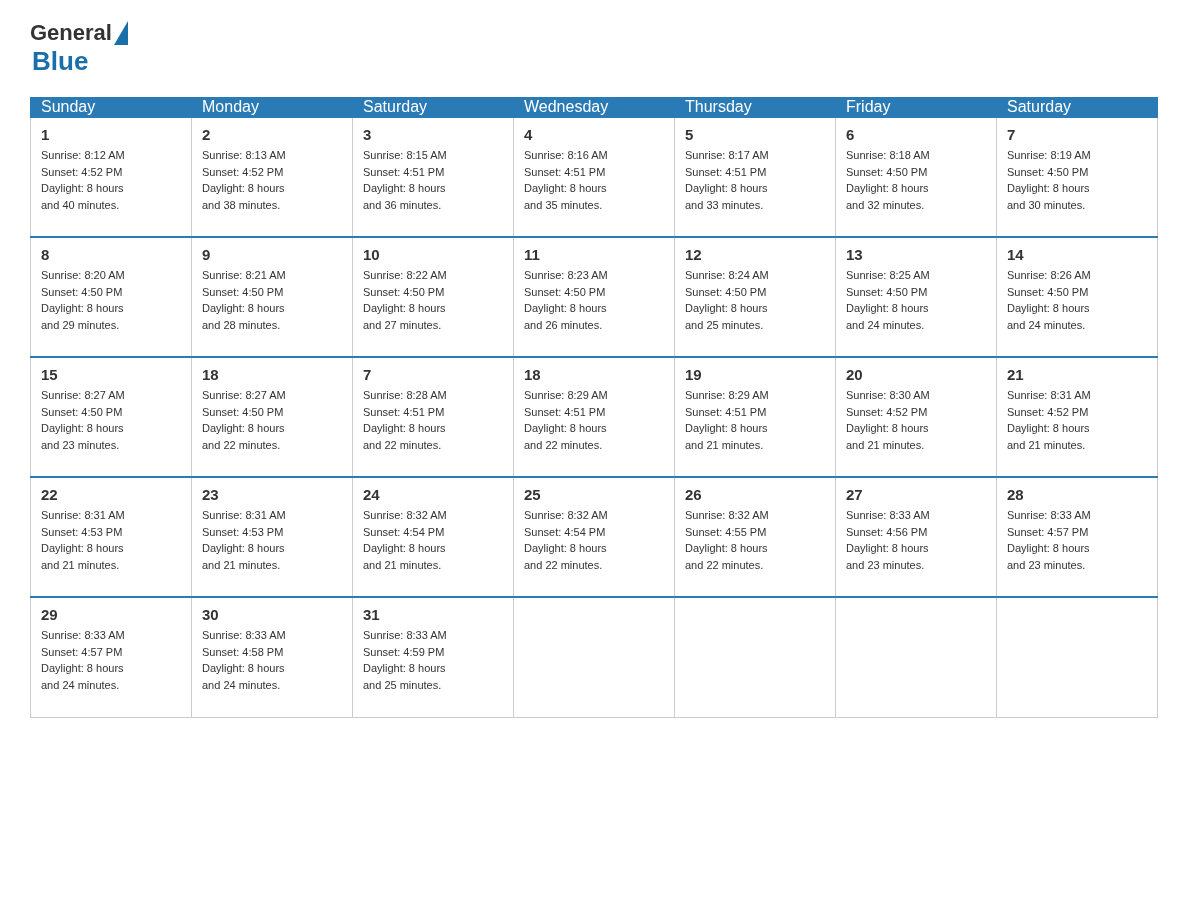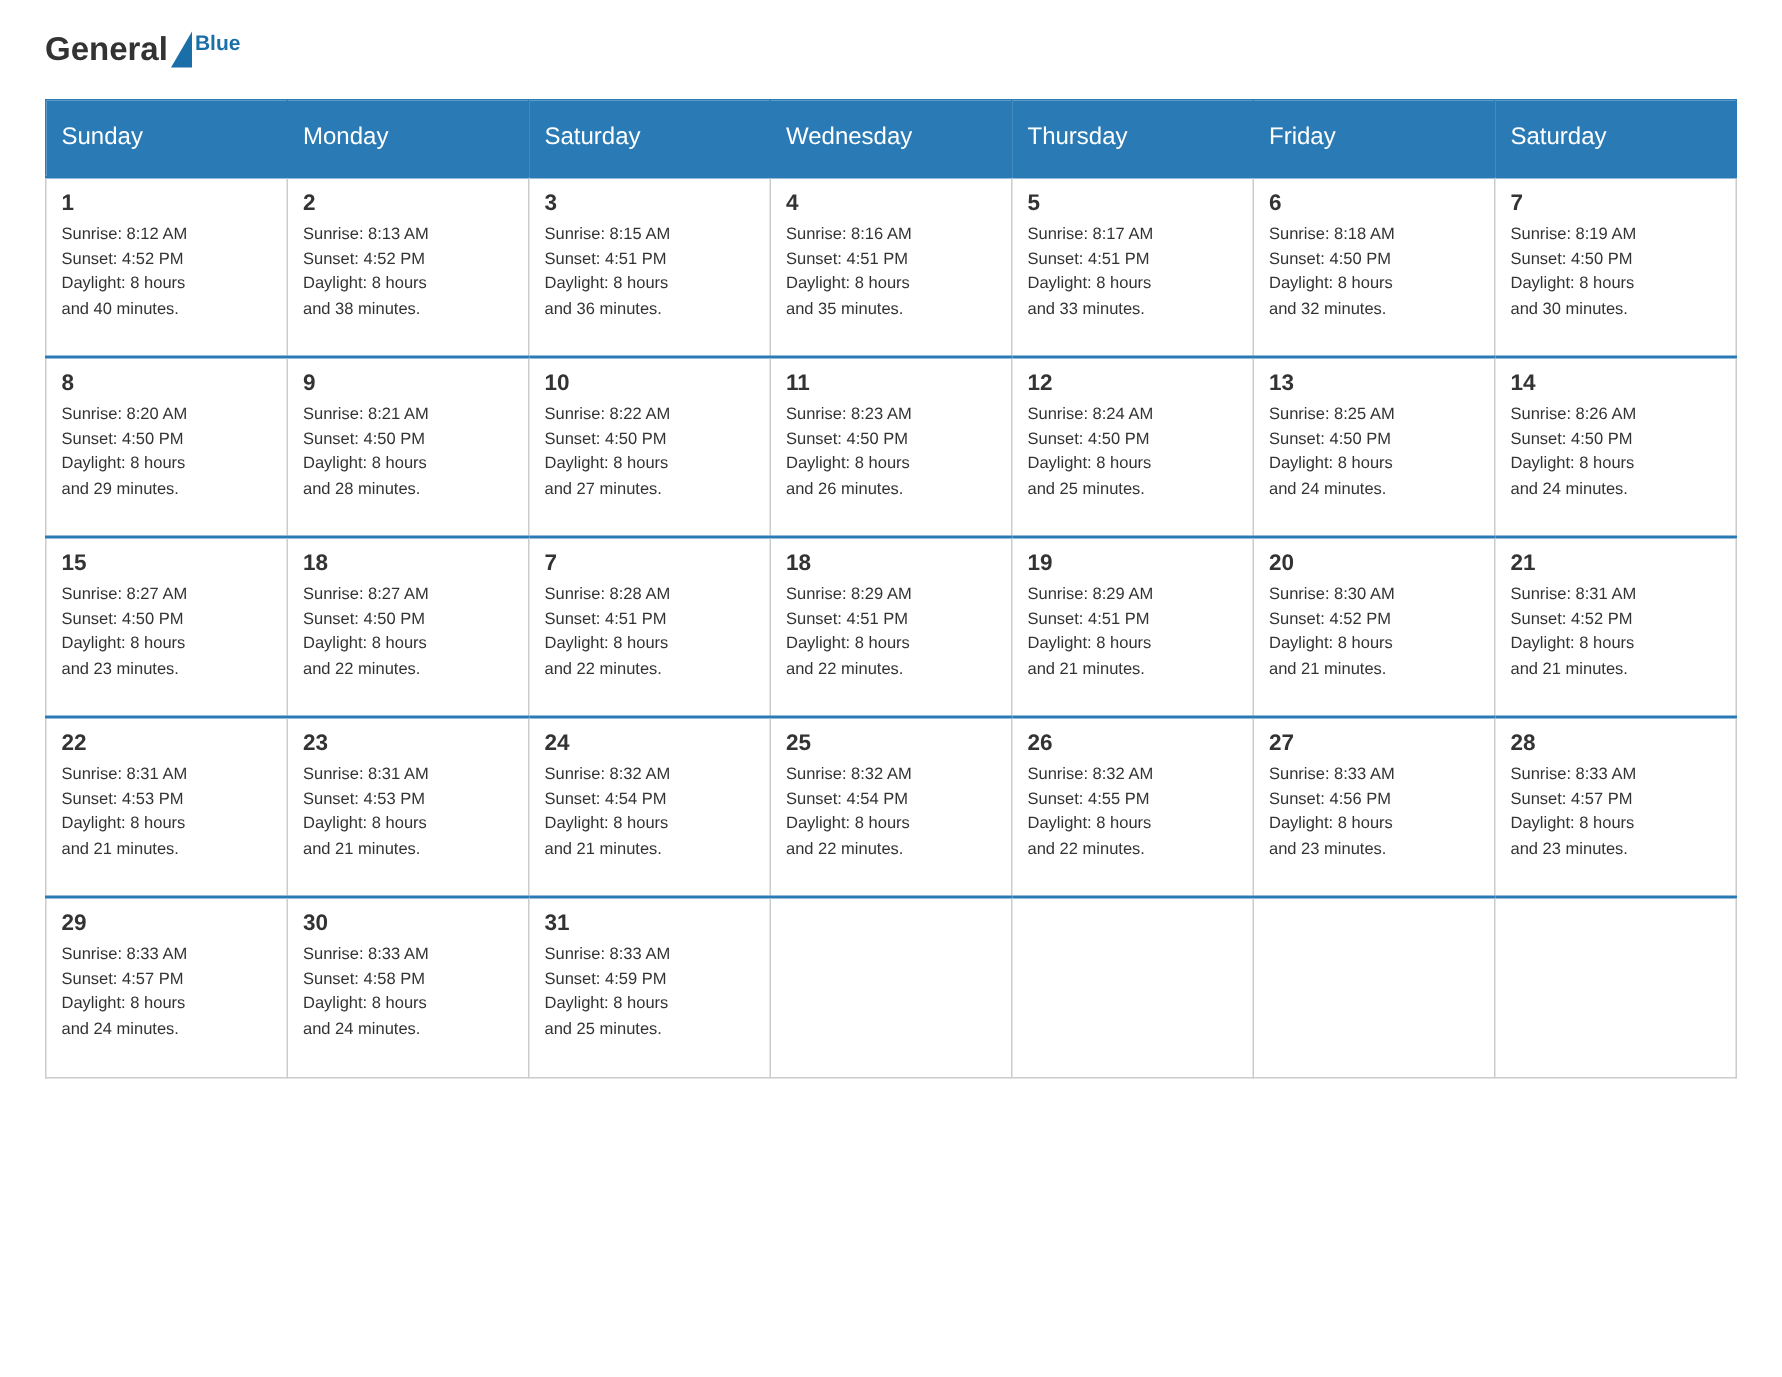--- a/index.html
+++ b/index.html
@@ -24,28 +24,28 @@
     .logo-triangle {
       width: 0;
       height: 0;
       border-left: 14px solid transparent;
       border-right: 0px solid transparent;
       border-bottom: 24px solid #1a6fa8;
       display: inline-block;
       margin-left: 2px;
     }
     .logo-blue {
-      font-size: 14px;
+      font-size: 26px;
       font-weight: bold;
       color: #1a6fa8;
       margin-left: 2px;
     }
     .logo-wrapper {
       display: flex;
-      flex-direction: row;
+      flex-direction: column;
       align-items: flex-start;
     }
     .logo-row1 {
       display: flex;
       align-items: center;
     }
     .logo-row2 {
       display: flex;
       align-items: center;
     }
@@ -64,21 +64,21 @@
       font-weight: normal;
     }
     table {
       width: 100%;
       border-collapse: collapse;
       table-layout: fixed;
     }
     th {
       background-color: #2a7ab5;
       color: #fff;
-      padding: 16px 10px;
+      padding: 0 10px;
       text-align: left;
       font-size: 16px;
       font-weight: normal;
       border: 1px solid #2a7ab5;
     }
     td {
       vertical-align: top;
       padding: 8px 10px;
       border: 1px solid #ccc;
       border-top: 2px solid #2a7ab5;

